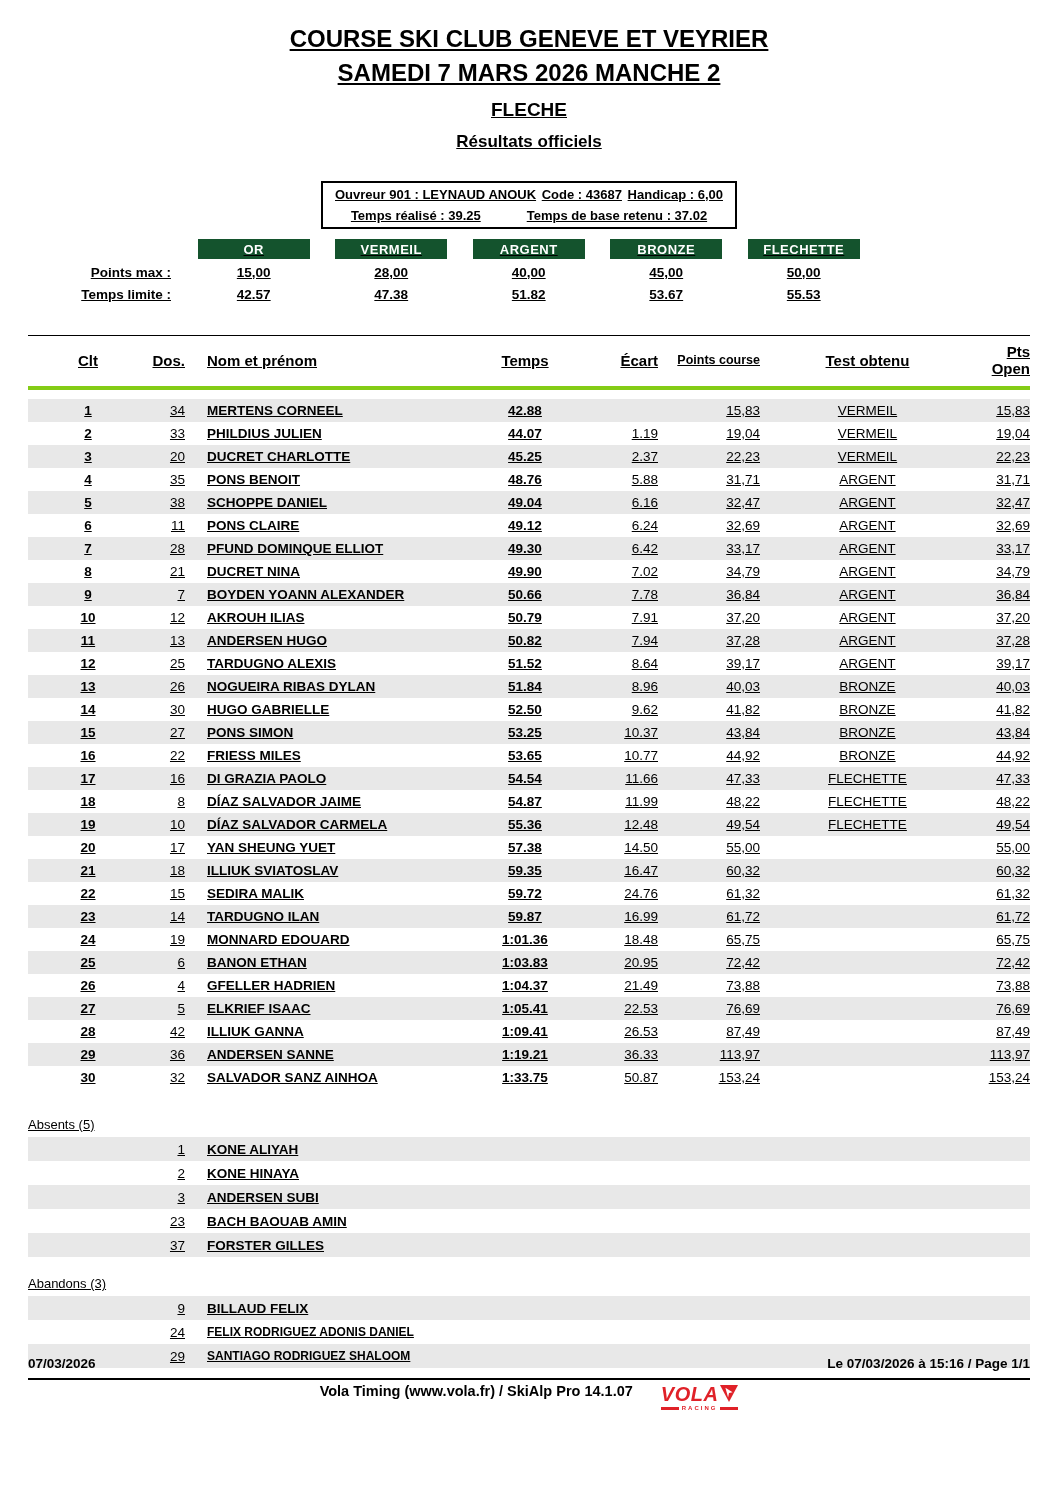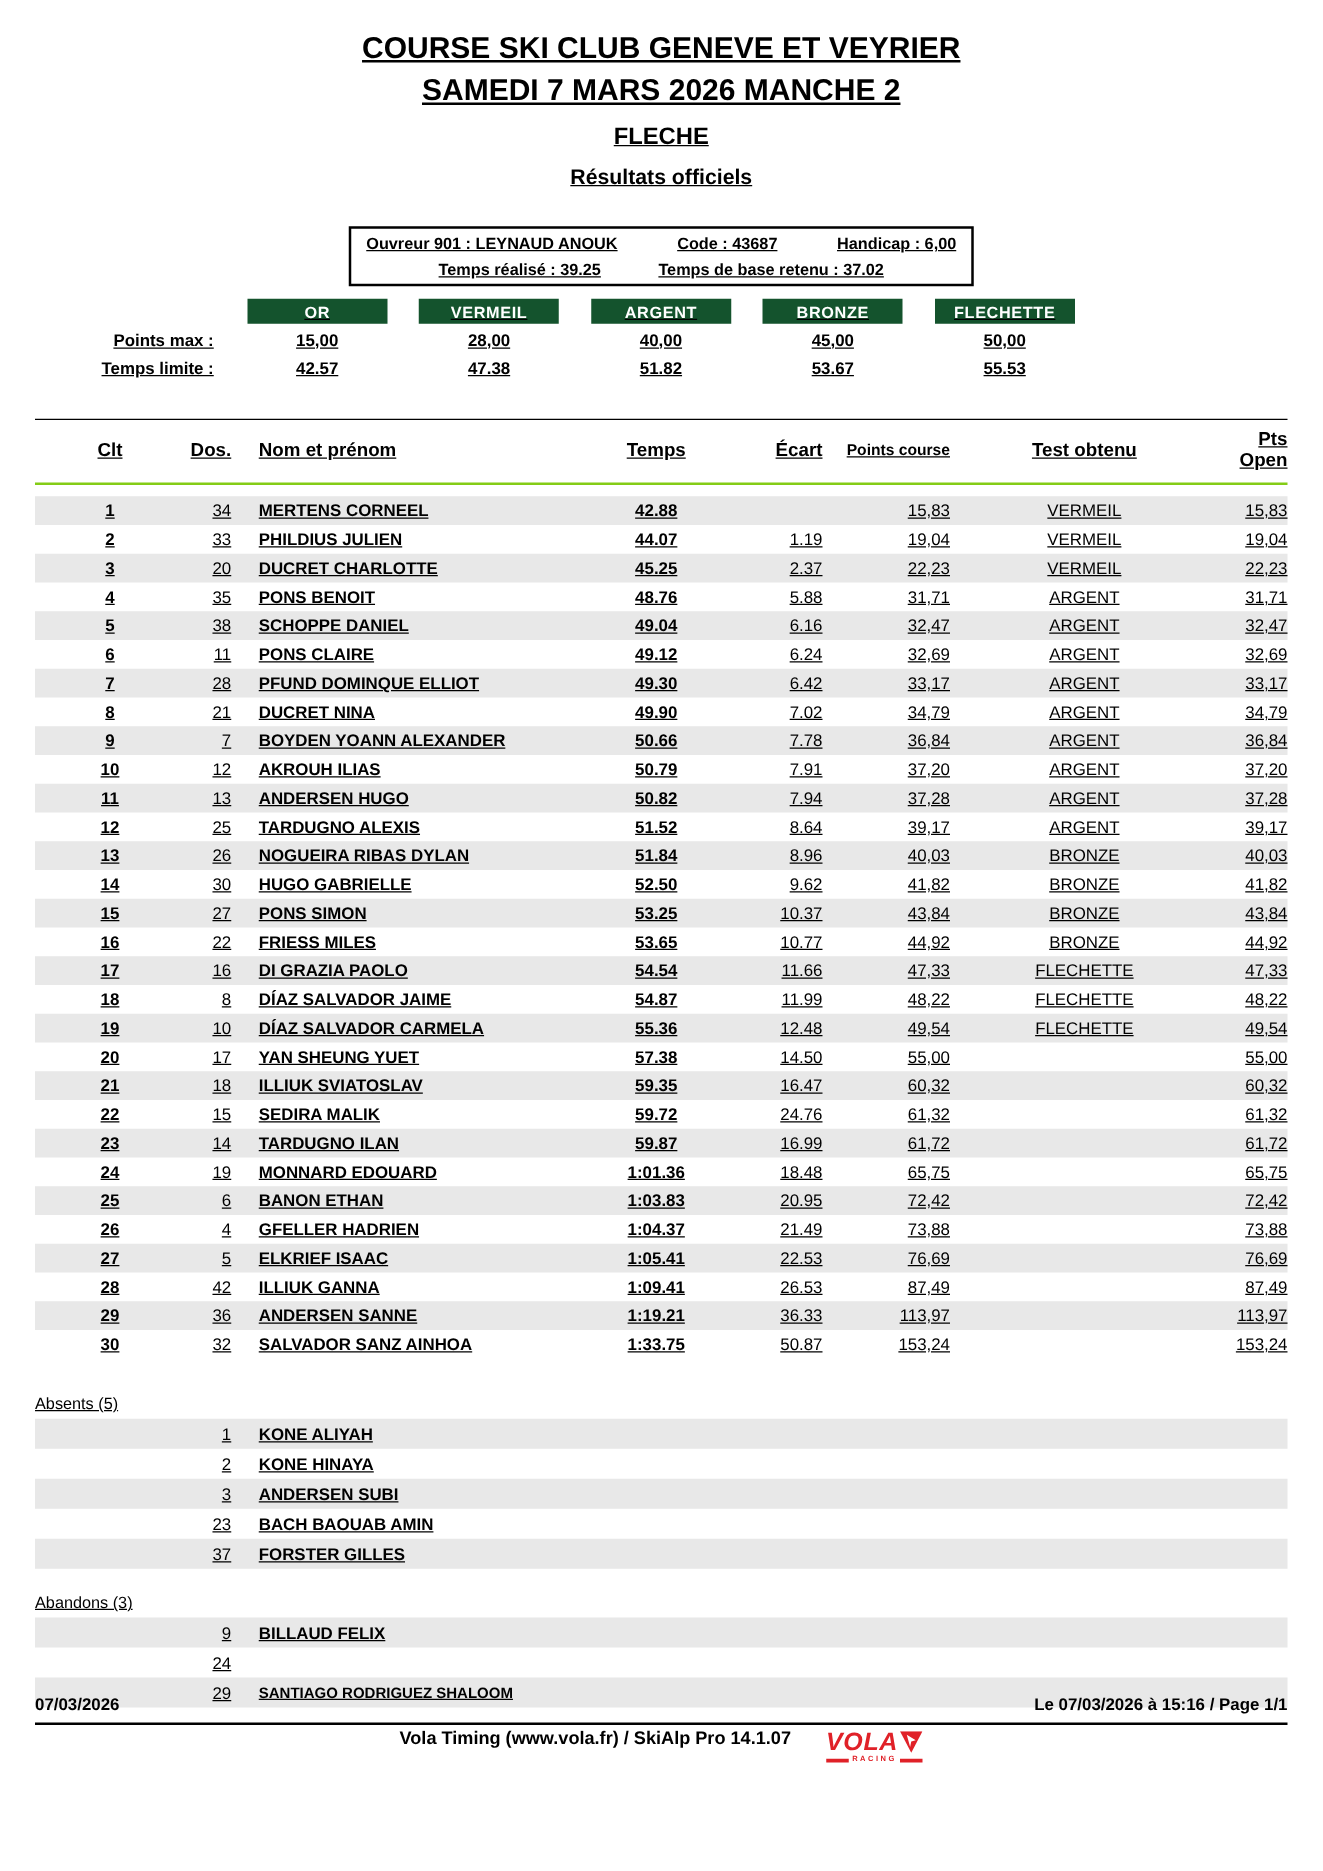--- a/index.html
+++ b/index.html
@@ -15,21 +15,21 @@
 
   
   .titles { padding-top:26px; text-align:center; }
   .title-main  { font-size:24px; font-weight:bold; line-height:26px; }
   .title-date  { font-size:24px; font-weight:bold; line-height:26px; margin-top:8px; }
   .title-event { font-size:19px; font-weight:bold; line-height:20px; margin-top:14px; }
   .title-res   { font-size:17px; font-weight:bold; line-height:18px; margin-top:13px; }
 
   
   .opener-box {
-    width:500px; height:48px; margin:30px auto 0;
+    width:416px; height:48px; margin:30px auto 0;
     border:2px solid #000;
     font-size:13px; font-weight:bold;
     display:flex; flex-direction:column; justify-content:center;
   }
   .opener-l1 { display:flex; justify-content:space-between; padding:0 12px; line-height:21px; }
   .opener-l2 { display:flex; justify-content:center; gap:46px; line-height:21px; }
 
   
   .medals {
     margin:10px 0 0 28px;
@@ -48,21 +48,21 @@
 
   
   .rt { margin:30px 0 0 28px; width:1002px; }
   .rt-grid {
     display:grid;
     grid-template-columns:92px 65px 305px 70px 98px 102px 215px 55px;
     align-items:center;
   }
   .rt-header {
     border-top:1px solid #000;
-    border-bottom:2px solid #84cc16;
+    border-bottom:4px solid #84cc16;
     padding:7px 0 9px;
   }
   .rt-header .h { font-weight:bold; font-size:15px; }
   .rt-header .h-pts { font-size:12.5px; }
   .c-clt  { text-align:center; padding-left:28px; }
   .c-dos  { text-align:right; }
   .c-name { text-align:left; padding-left:22px; }
   .c-temps{ text-align:center; }
   .c-ecart{ text-align:right; }
   .c-pts  { text-align:right; }
@@ -557,20 +557,21 @@
     <div class="dns-rows">
   <div class="dns-row stripe">
     <div></div>
     <div class="c-dos">9</div>
     <div class="c-name">BILLAUD FELIX</div>
   </div>
 
   <div class="dns-row">
     <div></div>
     <div class="c-dos">24</div>
+    <div class="c-name small">FELIX RODRIGUEZ ADONIS DANIEL</div>
   </div>
 
   <div class="dns-row stripe">
     <div></div>
     <div class="c-dos">29</div>
     <div class="c-name small">SANTIAGO RODRIGUEZ SHALOOM</div>
   </div>
 </div>
   </div>
 

